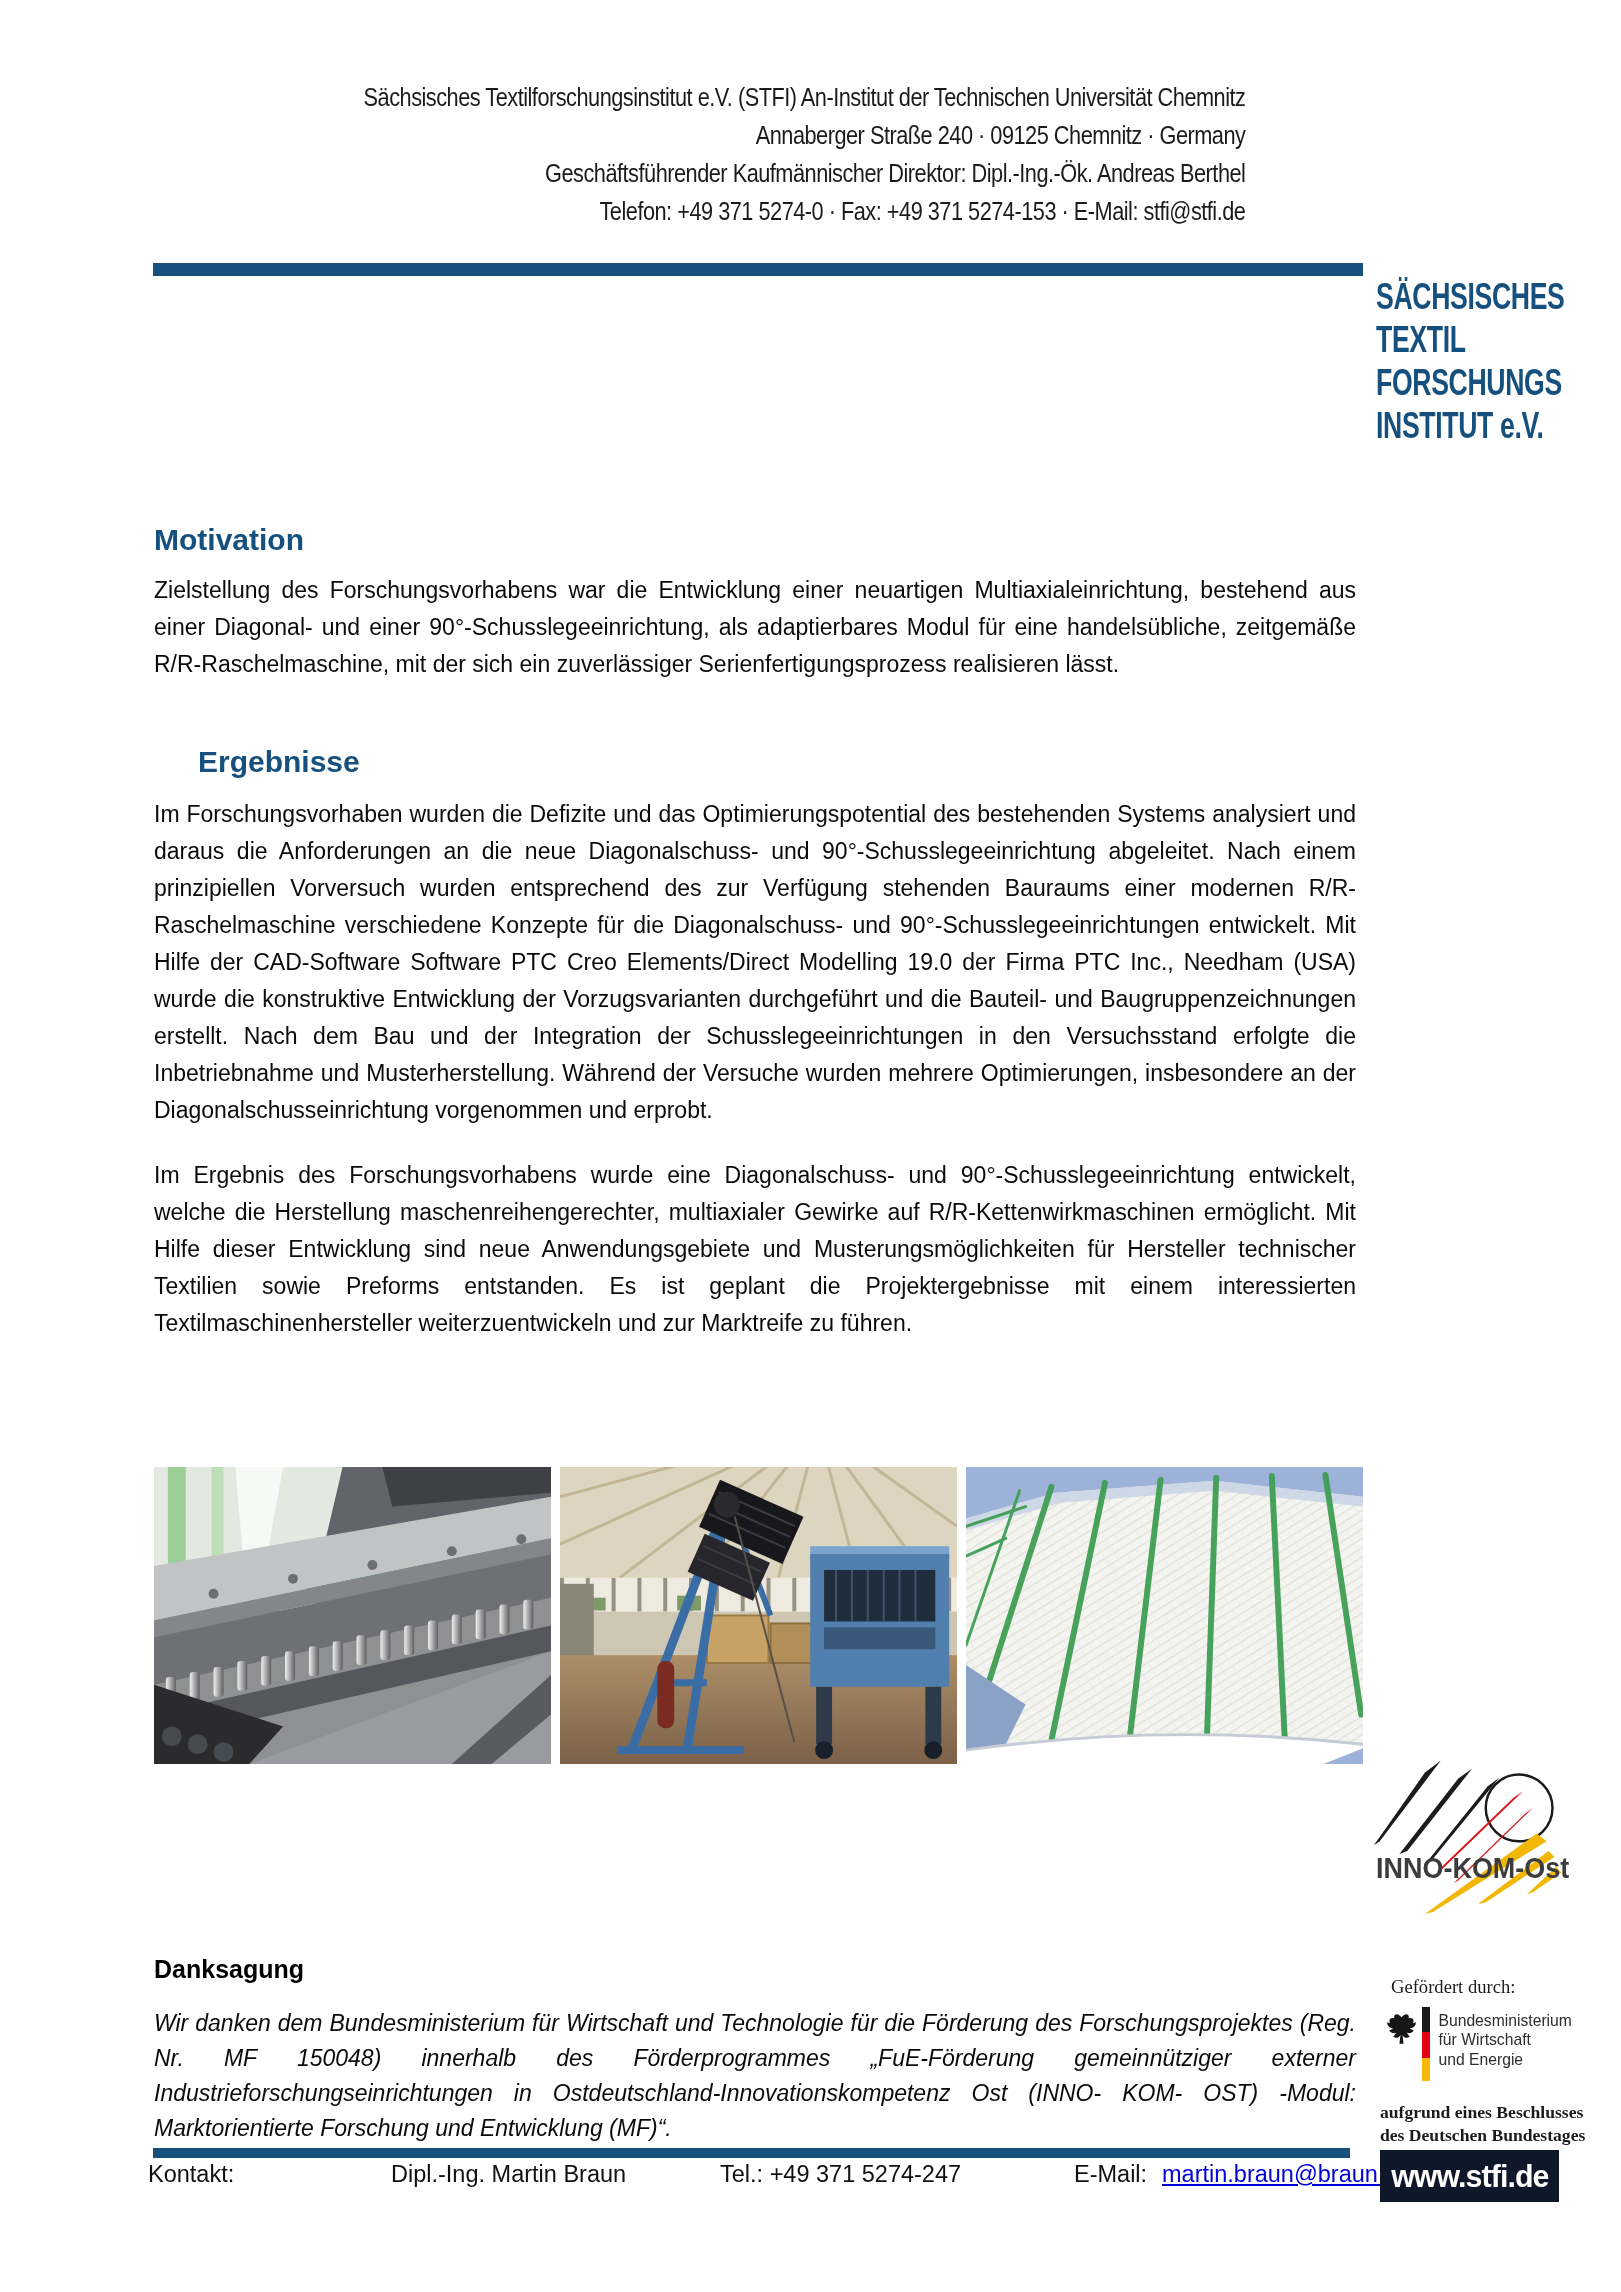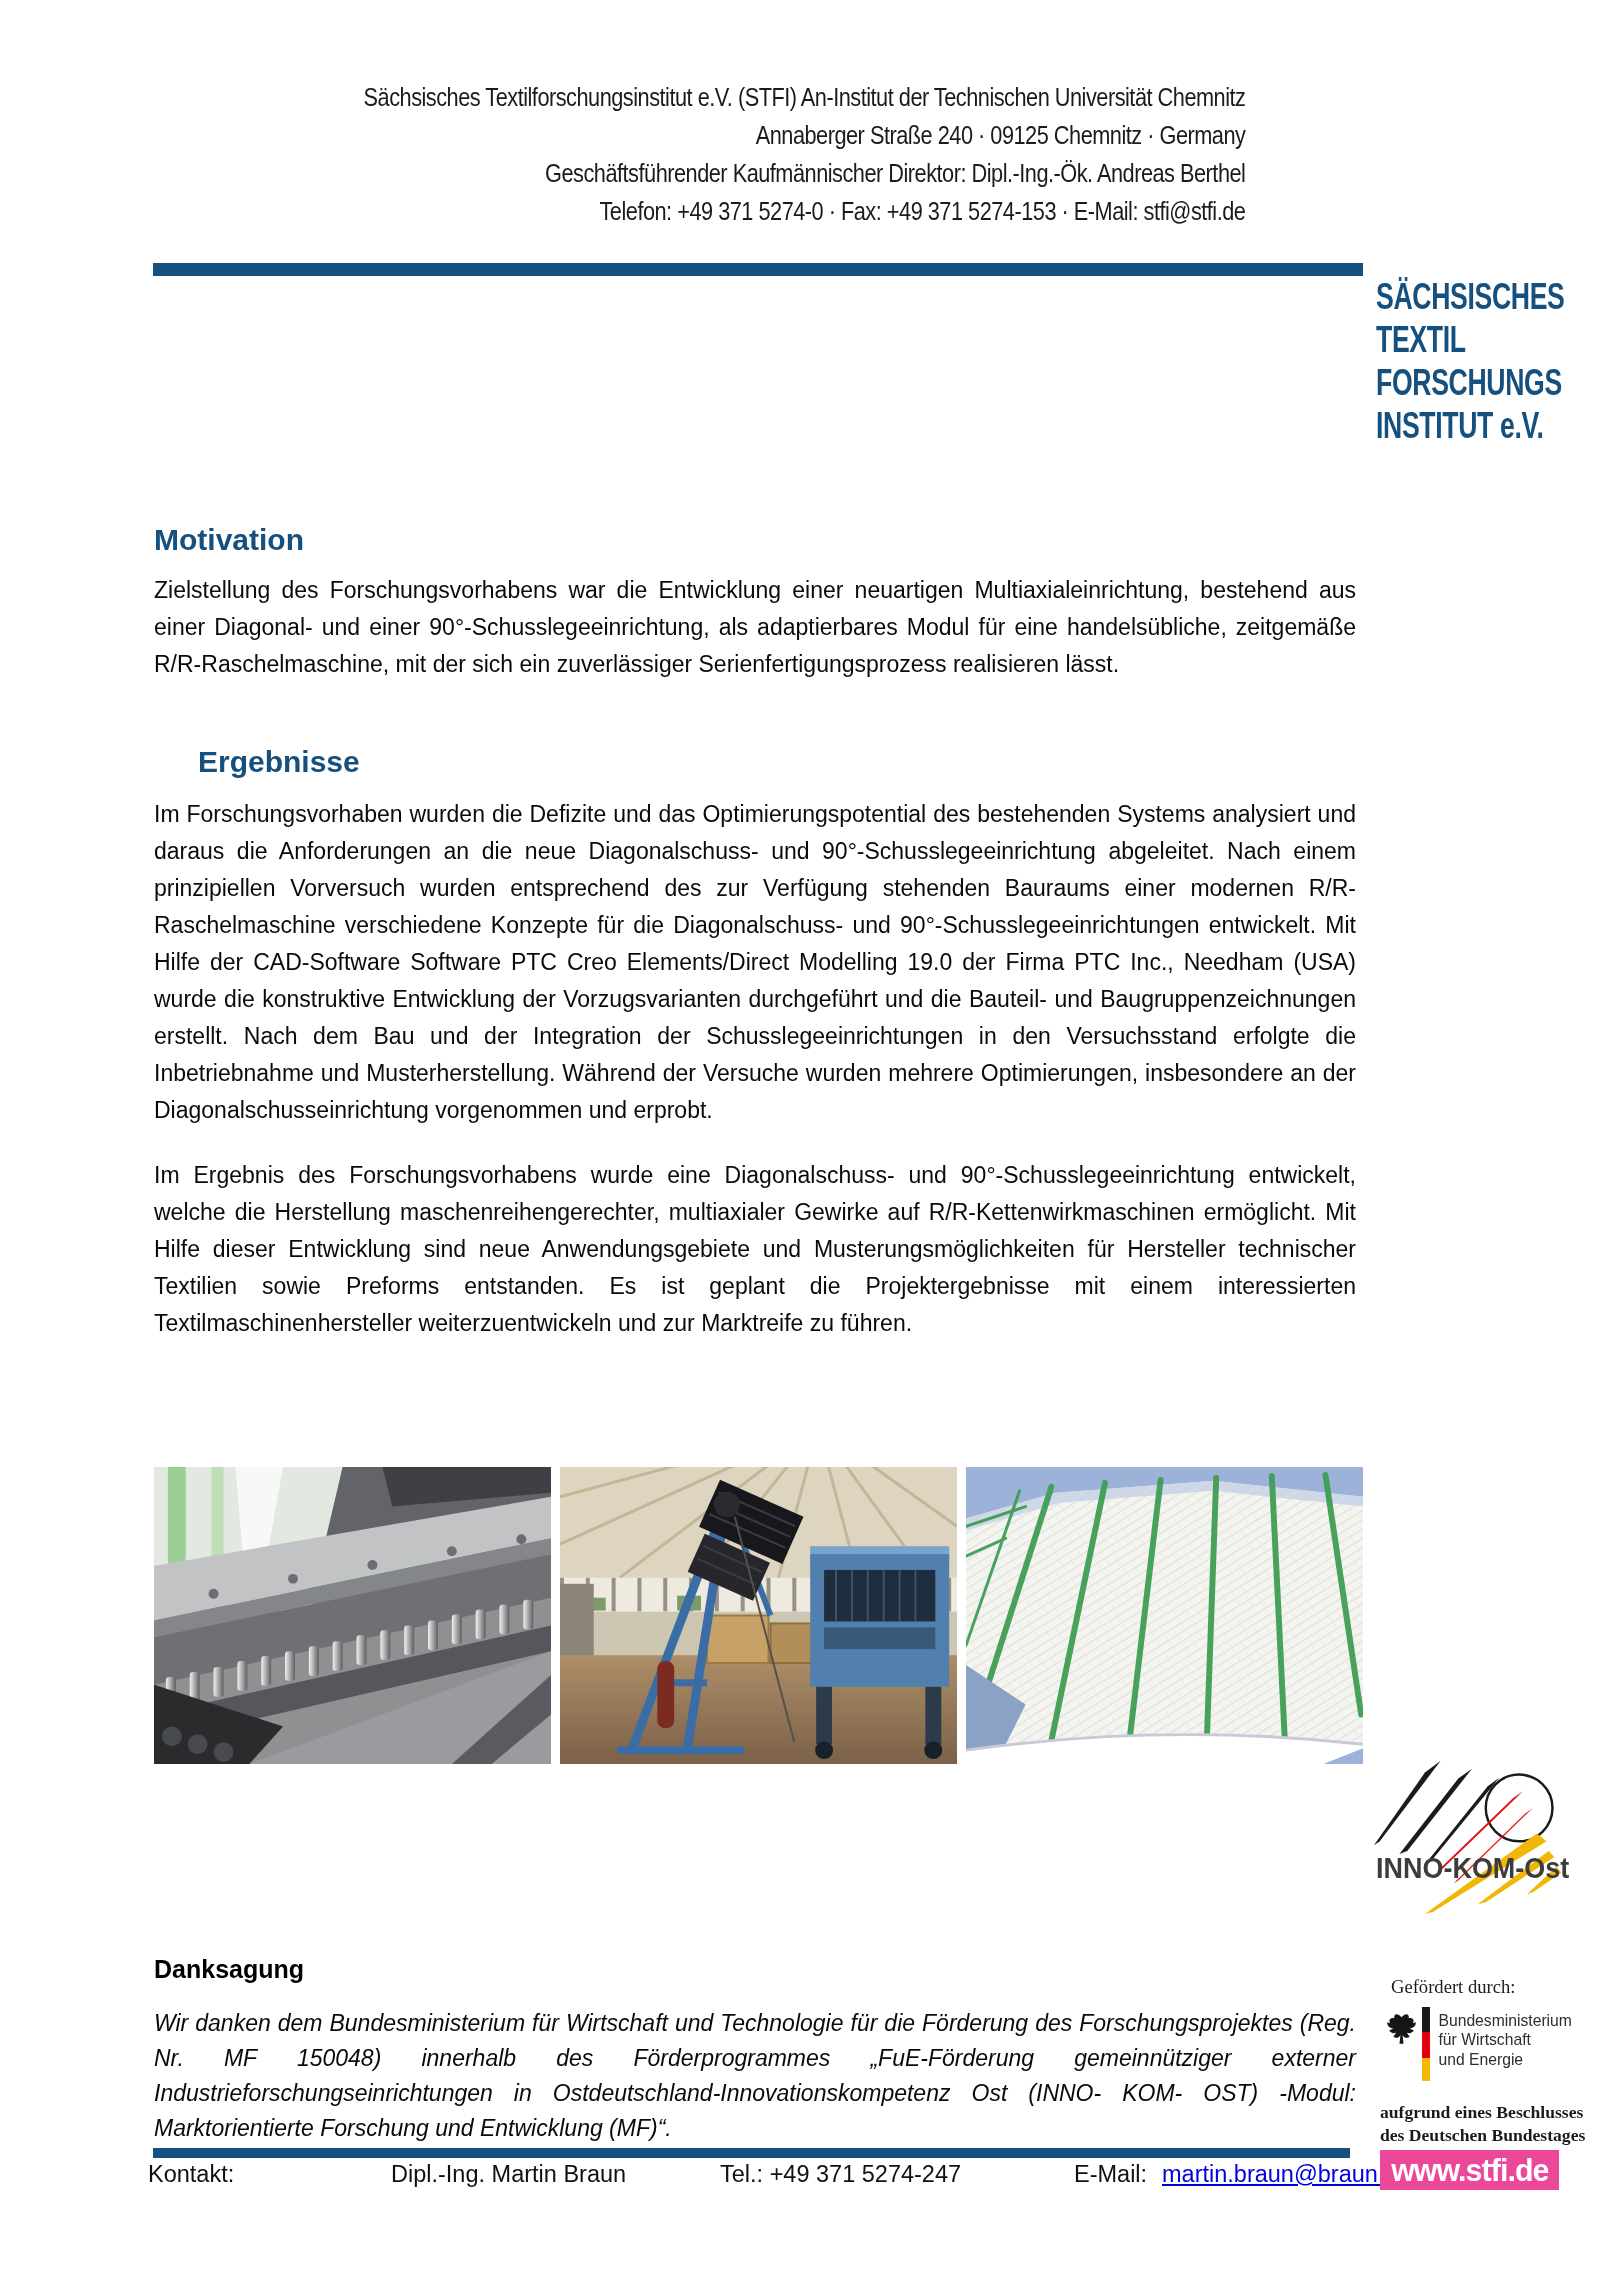--- a/index.html
+++ b/index.html
@@ -71,22 +71,22 @@
   .eagle{width:31px;height:41px;margin-top:5.9px;}
   .flagbar{width:7.8px;height:74px;margin:3.9px 8.8px 0 4.9px;display:flex;flex-direction:column;}
   .flag-black{height:25.5px;background:#1a1a1a;}
   .flag-red{height:25.5px;background:#e1000f;}
   .flag-gold{height:23.5px;background:#f6b800;}
   .ministry{font-size:15.7px;line-height:19.6px;color:#2e2e2e;padding-top:7.8px;}
 
   .beschluss{position:absolute;left:1380px;top:2101px;font-family:"Liberation Serif",serif;
     font-weight:bold;font-size:17.6px;line-height:22.5px;color:#1a1a1a;}
 
-  .website-box{position:absolute;left:1380px;top:2150px;width:179px;height:40px;
-    background:#ec4899;display:flex;align-items:center;justify-content:center;}
+  .website-box{position:absolute;left:1380px;top:2150px;width:179px;height:52px;
+    background:#0f172a;display:flex;align-items:center;justify-content:center;}
   .website-text{color:#fff;font-weight:bold;font-size:32px;letter-spacing:-1px;
     transform:scaleX(0.95);}
 </style>
 </head>
 <body>
 
 <div class="page">
 
   <div class="header-contact">
     <div>Sächsisches Textilforschungsinstitut e.V. (STFI) An-Institut der Technischen Universität Chemnitz</div>

